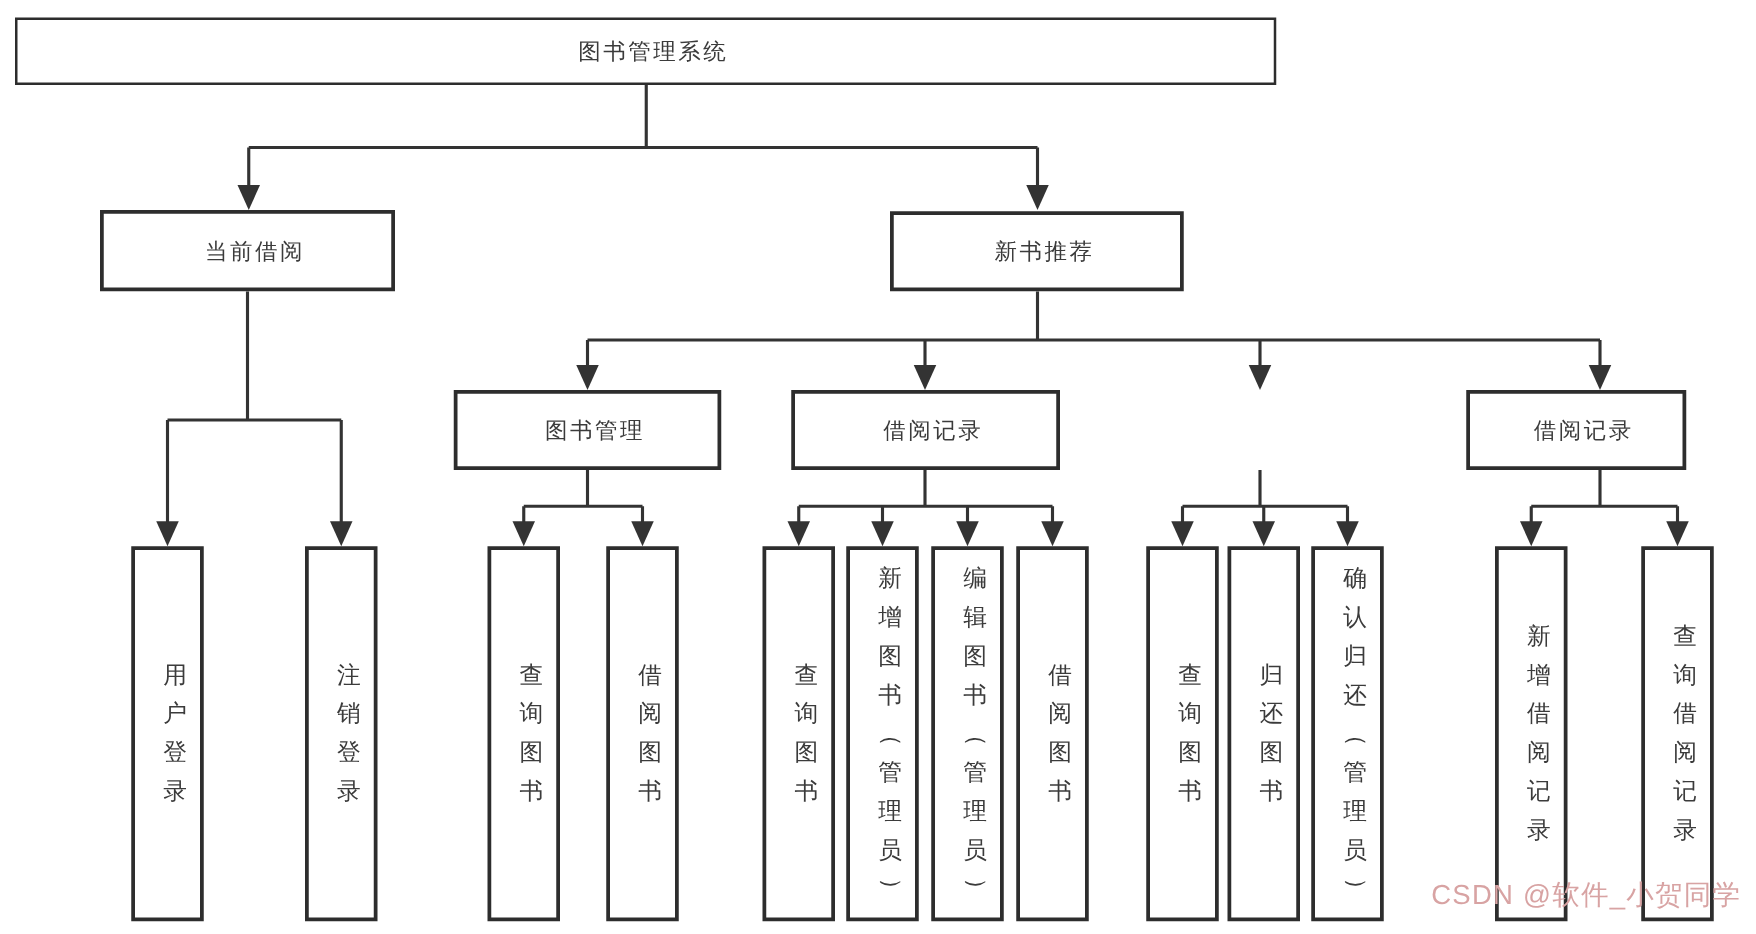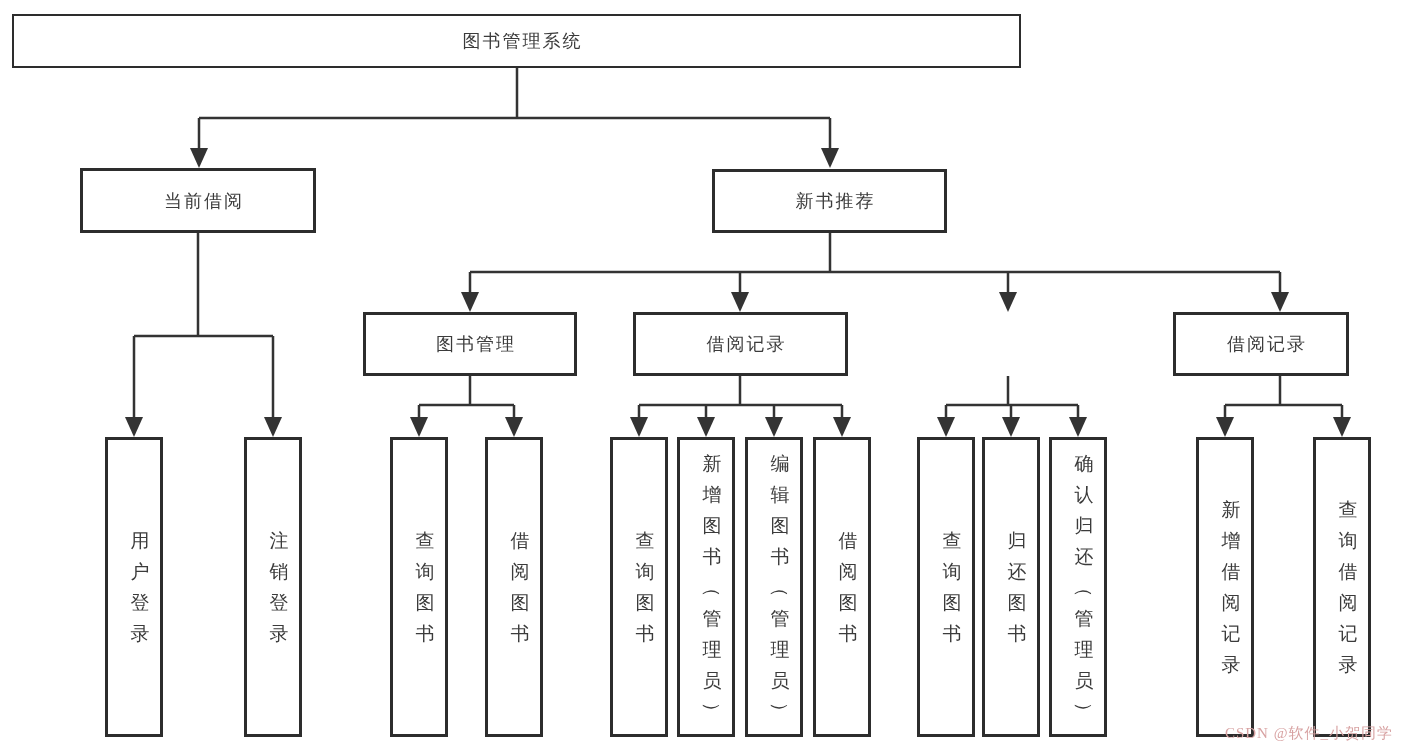--- a/index.html
+++ b/index.html
@@ -65,26 +65,25 @@
   .vchar {
     display: block;
     height: 31px;
     line-height: 31px;
     font-size: 19px;
   }
   .vchar.rot { transform: rotate(90deg); }
   .watermark {
     position: absolute;
     right: 12px;
-    bottom: 4px;
-    font-size: 15px;
+    bottom: 16px;
+    font-size: 22px;
     letter-spacing: 1px;
     color: #d8a3a3;
     white-space: nowrap;
-    font-family: Liberation Serif, serif;
   }
 </style>
 </head>
 <body>
 
 <div class="canvas">
 
   <svg class="connectors" viewBox="0 0 1405 747">
     <g>
       <path d="M517,68 V118 M199,118 H830 M199,118 V150 M830,118 V150"></path>

